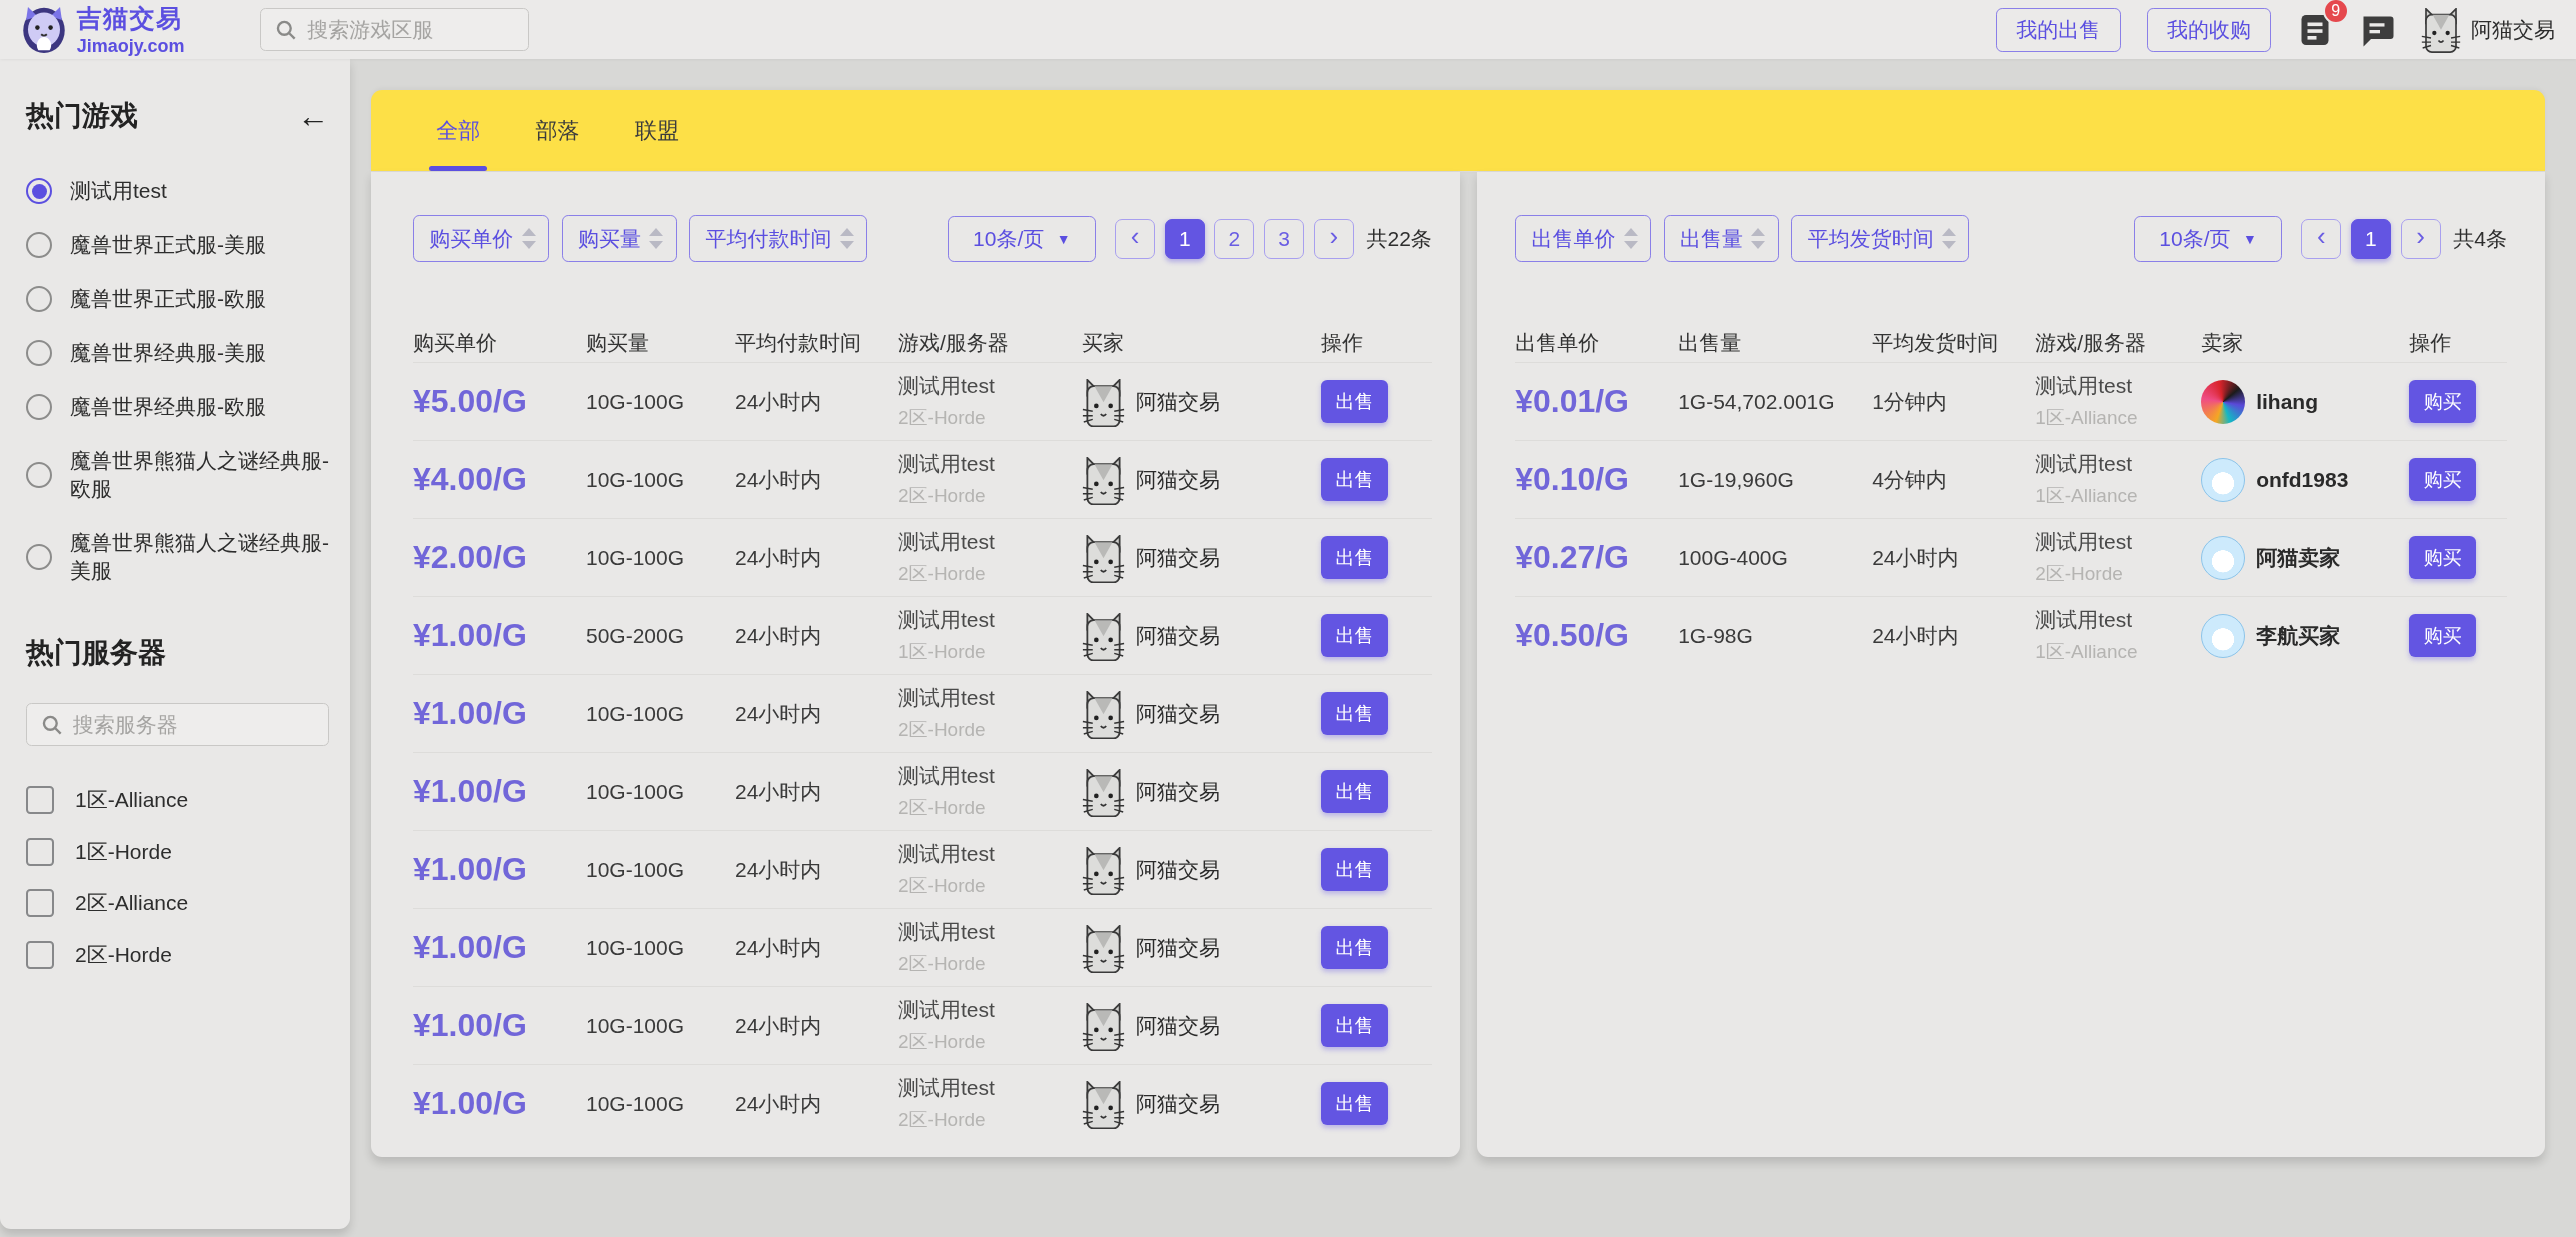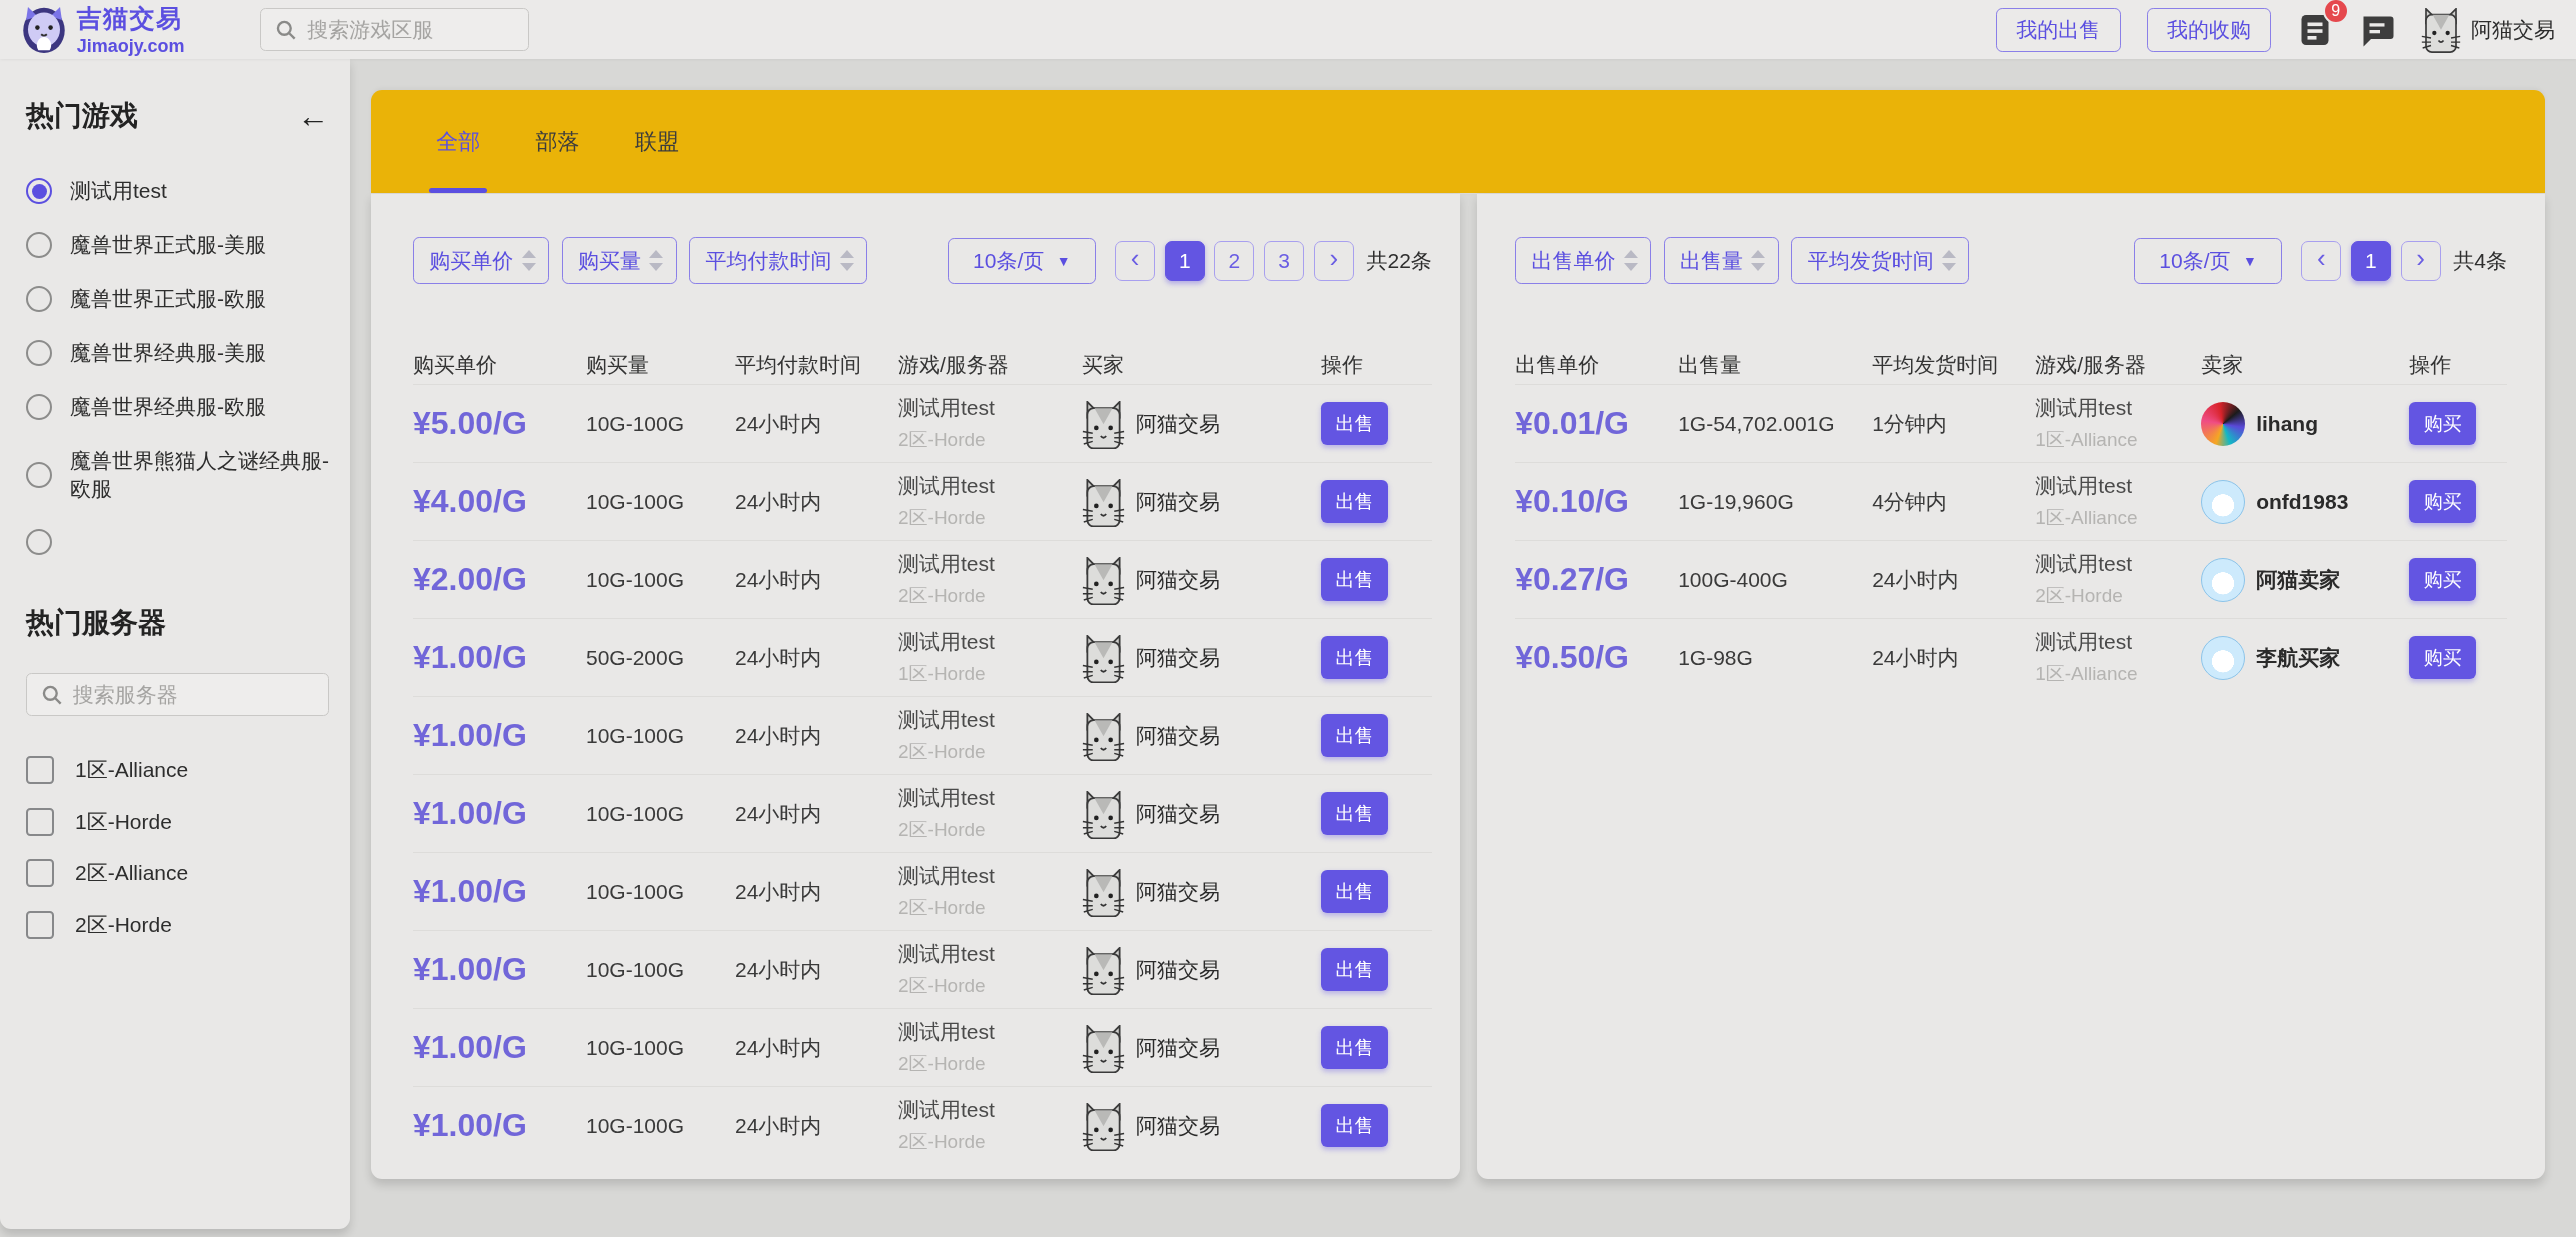--- a/index.html
+++ b/index.html
@@ -73,21 +73,21 @@
   .servers-list { margin-top:40px; }
   .check-item { display:flex; align-items:center; gap:21px; margin-bottom:23.6px; cursor:pointer; }
   .checkbox {
     width:28px; height:28px; border:2.8px solid #87888a; border-radius:4.2px;
     background:transparent; flex:0 0 auto;
   }
   .check-label { font-size:21px; color:#2d2d2d; }
   
   .main { position:absolute; left:371px; top:90px; width:2174px; }
   .tabbar {
-    height:104px; background:#eab308; border-radius:11px 11px 0 0;
+    height:82px; background:#fde047; border-radius:11px 11px 0 0;
     border-bottom:1.4px solid #dbdad8; display:flex; align-items:center;
     padding-left:61px; gap:47px; box-shadow:0 -1.4px 4.2px rgba(0,0,0,.04);
   }
   .tab { position:relative; height:100%; display:flex; align-items:center;
     font-size:22px; color:#3d3d3d; cursor:pointer; padding:0 4.2px; }
   .tab.active { color:#5b4fe0; }
   .tab.active::after {
     content:""; position:absolute; left:50%; transform:translateX(-50%);
     bottom:0; width:58px; height:4.9px; border-radius:2.8px; background:#5b4fe0;
   }
@@ -249,20 +249,21 @@
     <span class="radio-label">魔兽世界经典服-欧服</span>
   </label>
 
   <label class="radio-item">
     <span class="radio"></span>
     <span class="radio-label">魔兽世界熊猫人之谜经典服-欧服</span>
   </label>
 
   <label class="radio-item">
     <span class="radio"></span>
+    <span class="radio-label">魔兽世界熊猫人之谜经典服-美服</span>
   </label>
 </div>
 
   <div class="side-title servers-title">热门服务器</div>
   <label class="searchbox server">
     <svg class="mag" viewBox="0 0 24 24" fill="none" stroke="#8a8a88" stroke-width="2.4">
       <circle cx="10.5" cy="10.5" r="6.5"></circle>
         <line x1="15.5" y1="15.5" x2="21" y2="21"></line>
     </svg>
     <input placeholder="搜索服务器" style="">

